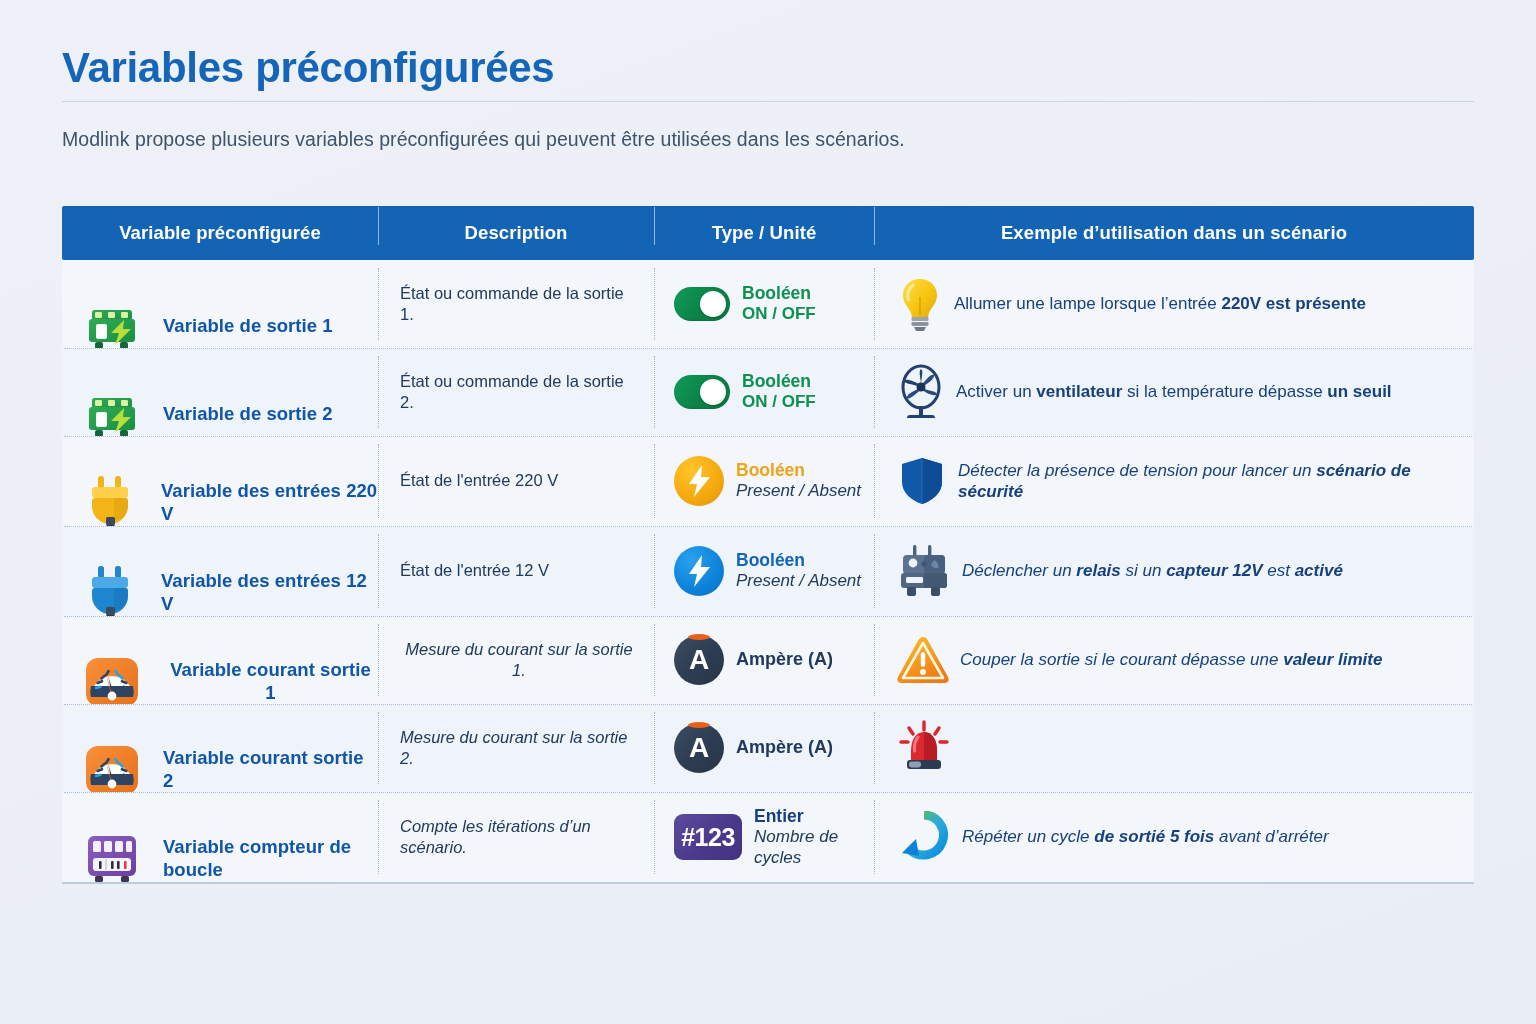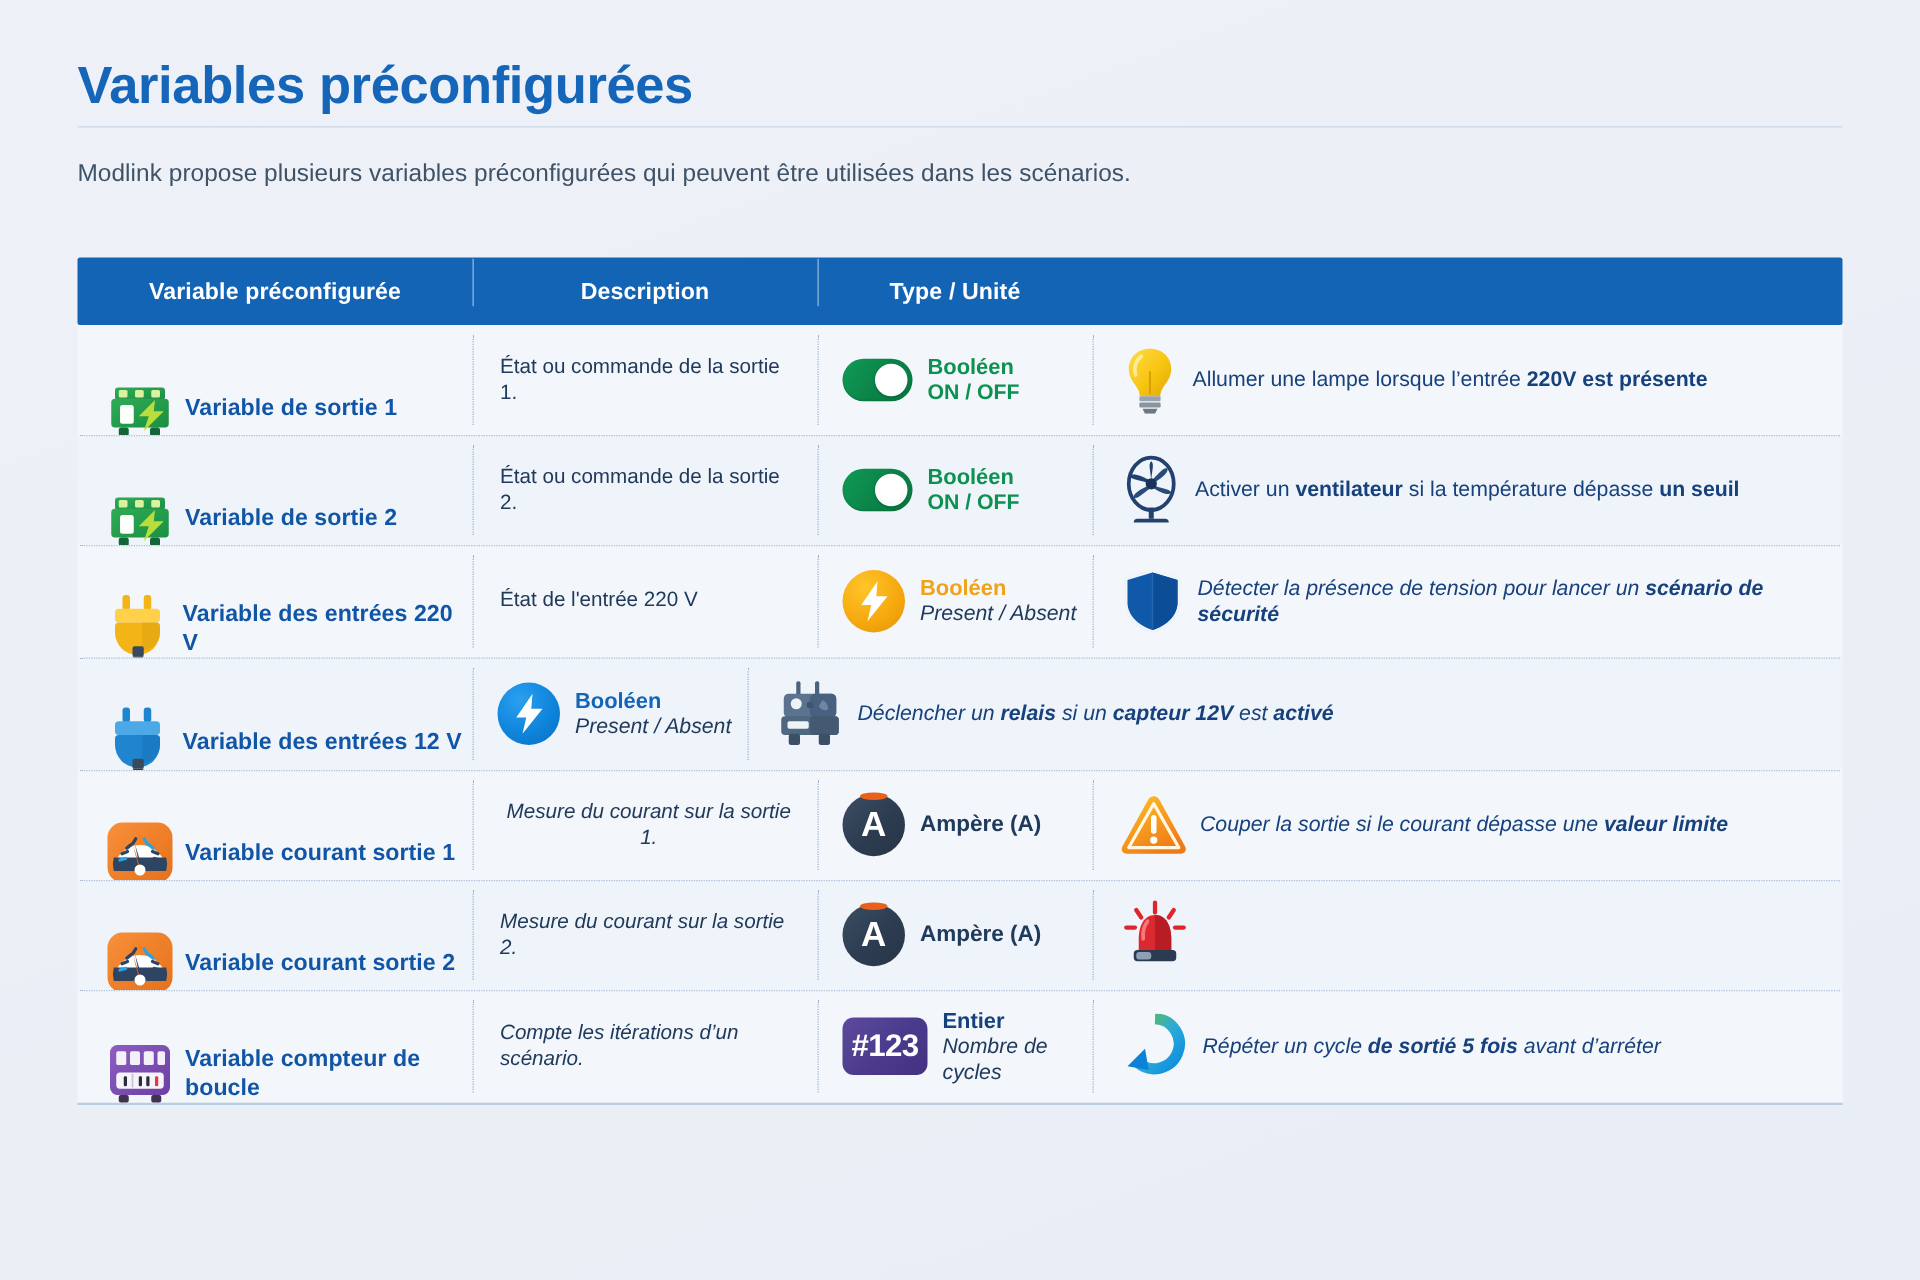--- a/index.html
+++ b/index.html
@@ -122,21 +122,21 @@
     margin-top: 0;
     height: 2px;
     background: #b6cde4;
     width: 1412px;
   }
 
   
   .cell-var {
     display: flex;
     align-items: center;
-    gap: 8px;
+    gap: 23px;
     padding-left: 22px;
     margin-top: 44px;
   }
   .var-name {
     font-size: 18.5px;
     font-weight: bold;
     color: #1156a6;
     line-height: 1.22;
     letter-spacing: 0.05px;
   }
@@ -271,20 +271,21 @@
     <div class="title-rule"></div>
     <div class="subtitle">Modlink propose plusieurs variables préconfigurées qui peuvent être utilisées dans les scénarios.</div>
   </div>
 
   <div class="table">
 
     <div class="thead">
       <div class="th c1">Variable préconfigurée</div>
       <div class="th c2">Description</div>
       <div class="th c3">Type / Unité</div>
+      <div class="th c4">Exemple d’utilisation dans un scénario</div>
     </div>
 
     <div class="tbody" id="tbody">
         <div class="tr" style="height: 88px;">
     <div class="td c1 cell-var">
       <svg class="icon" width="56" height="56" viewBox="0 0 56 56">
       <defs>
                 <linearGradient id="gom" x1="0" y1="0" x2="1" y2="1">
         <stop offset="0" stop-color="#2fab55"></stop>
                   <stop offset="1" stop-color="#1a8f43"></stop>
@@ -418,20 +419,21 @@
       <rect x="14" y="2" width="6" height="12" rx="2.5" fill="#1f85cf"></rect>
       <rect x="31" y="2" width="6" height="12" rx="2.5" fill="#1f85cf"></rect>
       <rect x="8" y="13" width="36" height="11" rx="3" fill="#4ba9e8"></rect>
       <path d="M11 24 h30 a3 3 0 0 1 3 3 v5 a15 15 0 0 1 -36 0 v-5 a3 3 0 0 1 3 -3 z" fill="#1f85cf"></path>
       <path d="M30 24 h11 a3 3 0 0 1 3 3 v5 a15 15 0 0 1 -14 14.7 z" fill="#1673b8" opacity="0.55"></path>
       <rect x="22" y="43" width="9" height="8" rx="1.5" fill="#3a4a5c"></rect>
       <path d="M22 51 h9 l-4.5 6 z" fill="#2e3d4d"></path>
     </svg>
       <span class="var-name">Variable des entrées 12 V</span>
     </div>
+    <div class="td c2 cell-desc">État de l'entrée 12 V</div>
     <div class="td c3 cell-type t-blue">
       <div class="bolt-circle bolt-blue">
       <svg width="26" height="32" viewBox="0 0 26 32">
                 <path d="M16 0 L3 19 h8 l-3 13 L24 12 h-9 z" fill="#ffffff"></path>
               </svg>
             </div>
       <span class="type-text">
         <span class="type-main">Booléen</span><br>
         <span class="type-sub">Present / Absent</span>
       </span>

